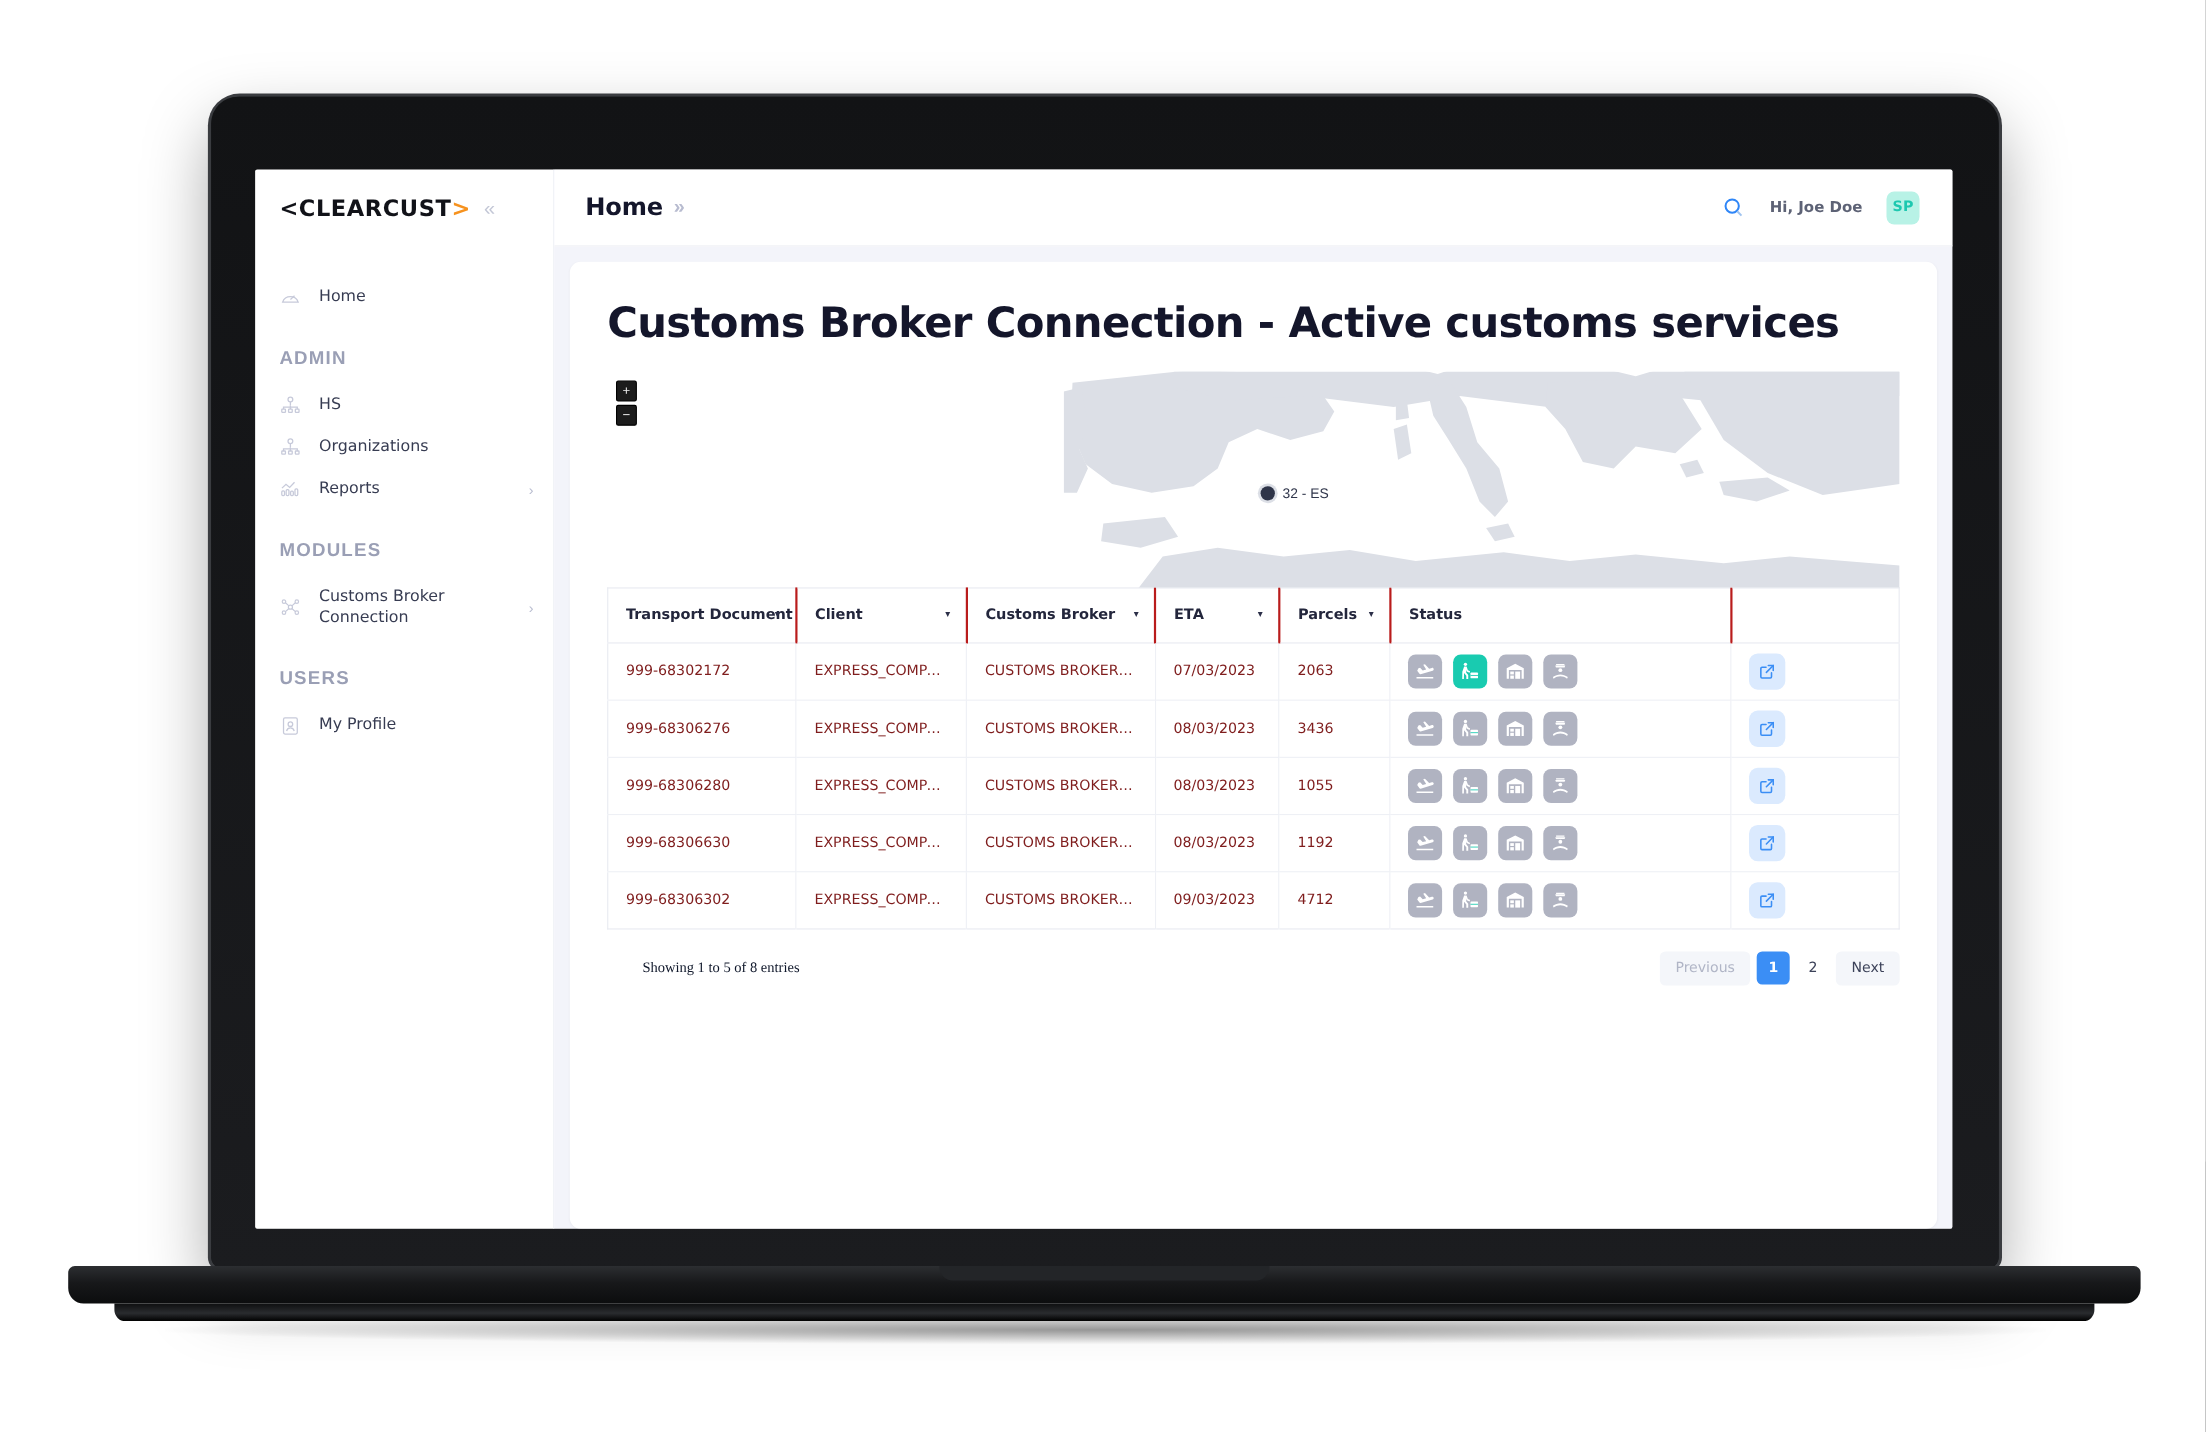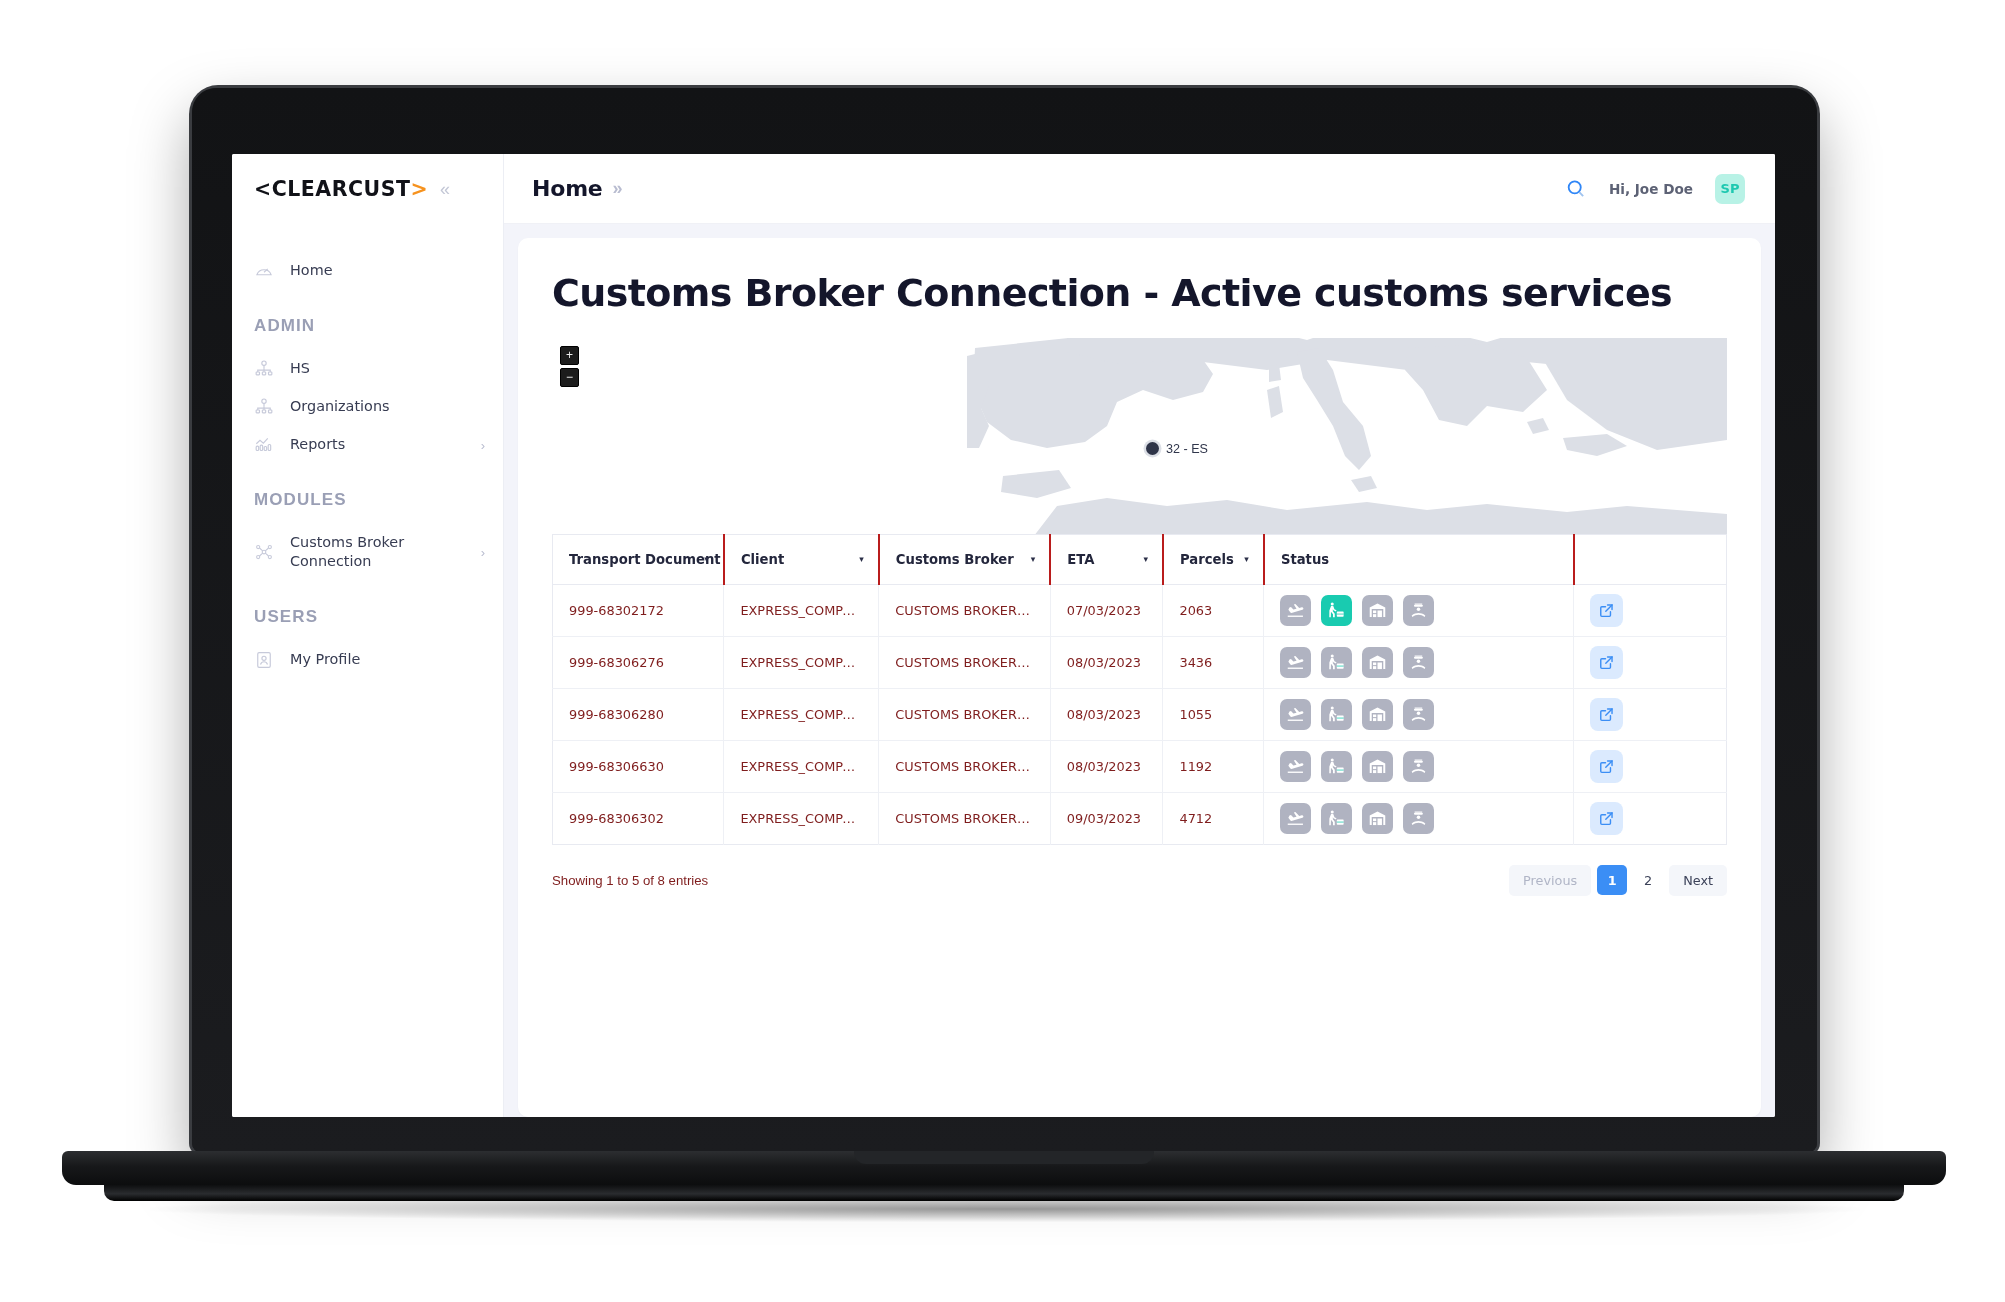--- a/index.html
+++ b/index.html
@@ -232,21 +232,21 @@
     width: 33px; height: 33px; border-radius: 8px;
     background: #dbeafe; display: flex; align-items: center; justify-content: center;
     cursor: pointer; border: none; padding: 0;
   }
   .open-btn svg { display: block; }
 
   .table-footer {
     display: flex; align-items: center; justify-content: space-between;
     margin-top: 20px; padding-bottom: 16px;
   }
-  .showing-text { font-size: 13.2px; color: #7f1d1d; font-family: Liberation Sans, sans-serif; }
+  .showing-text { font-size: 13.2px; color: #0f172a; font-family: Liberation Serif, serif; margin-left: 32px; }
   .pager { display: flex; align-items: center; gap: 6px; }
   .pager button {
     border: none; background: #f4f6fa; color: #b0b5c6;
     font-size: 12.8px; padding: 8px 14px; border-radius: 5px; cursor: pointer;
     font-family: "DejaVu Sans", sans-serif;
   }
   .pager button.next { color: #3c4259; }
   .pager .page {
     min-width: 30px; height: 30px; padding: 0 9px; background: transparent; color: #3c4259;
     display: flex; align-items: center; justify-content: center;

